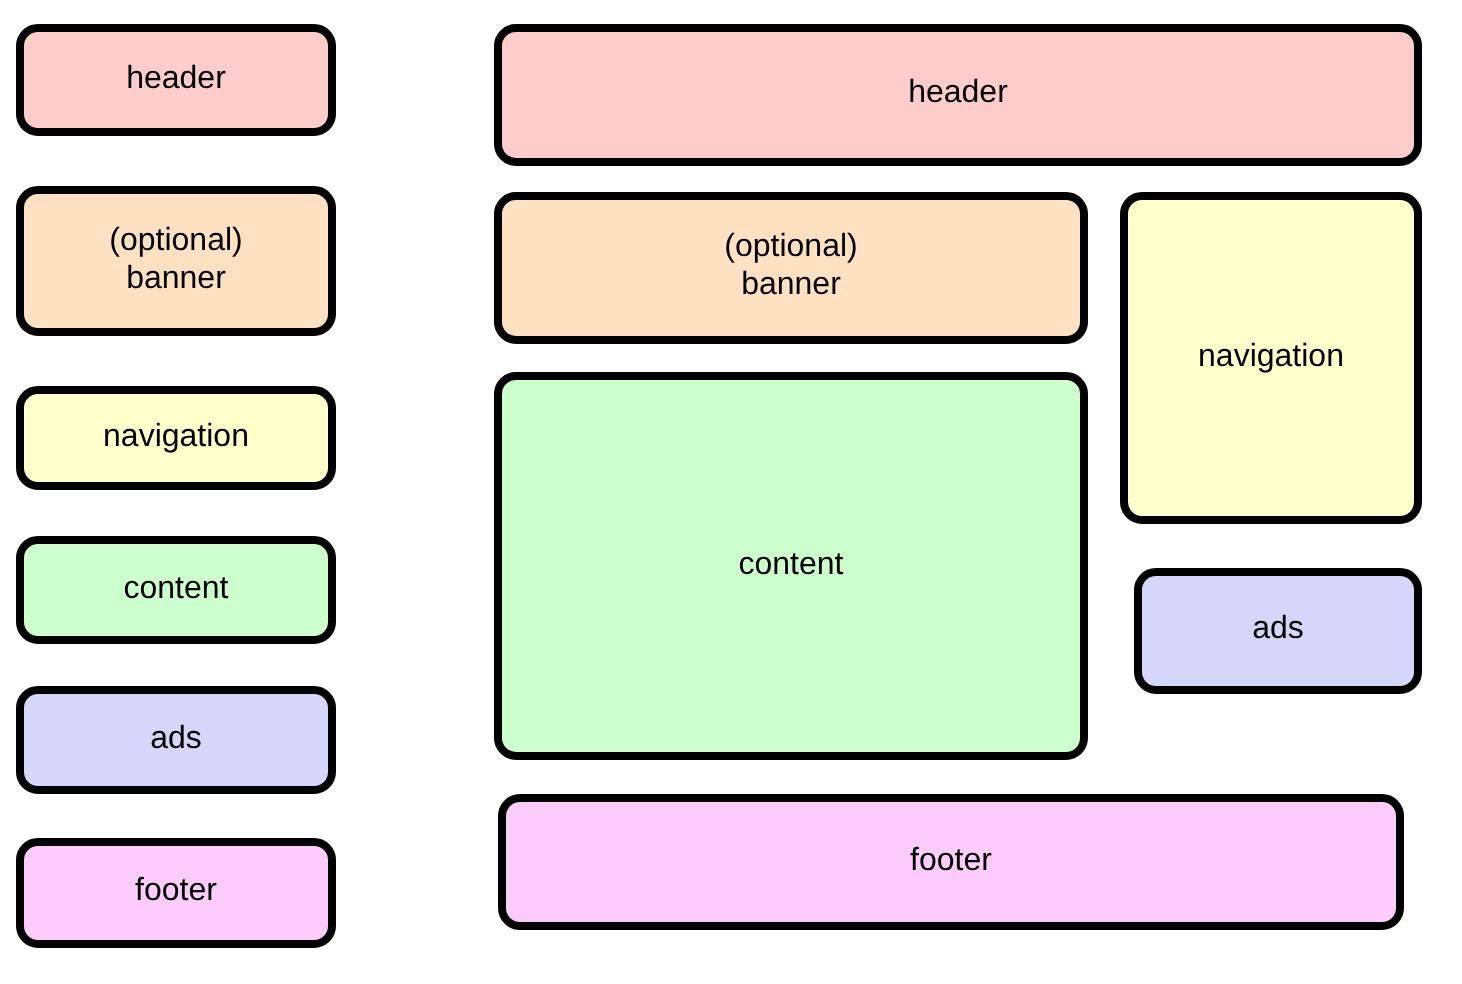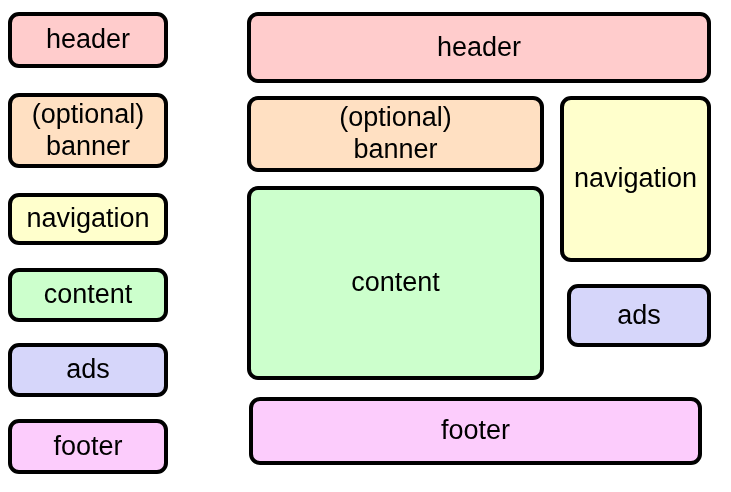--- a/index.html
+++ b/index.html
@@ -22,21 +22,21 @@
   .block {
     position: absolute;
     box-sizing: border-box;
     border: 4px solid #000000;
     border-radius: 11px;
     display: flex;
     align-items: center;
     justify-content: center;
     text-align: center;
     color: #000000;
-    font-size: 27px;
+    font-size: 16px;
     line-height: 1.18;
     font-family: "Liberation Sans", sans-serif;
     white-space: pre-line;
     user-select: none;
   }
   .block span {
     display: block;
   }
   
   .lc-header    { left: 8px;  top: 12px;  width: 160px; height: 56px; }

